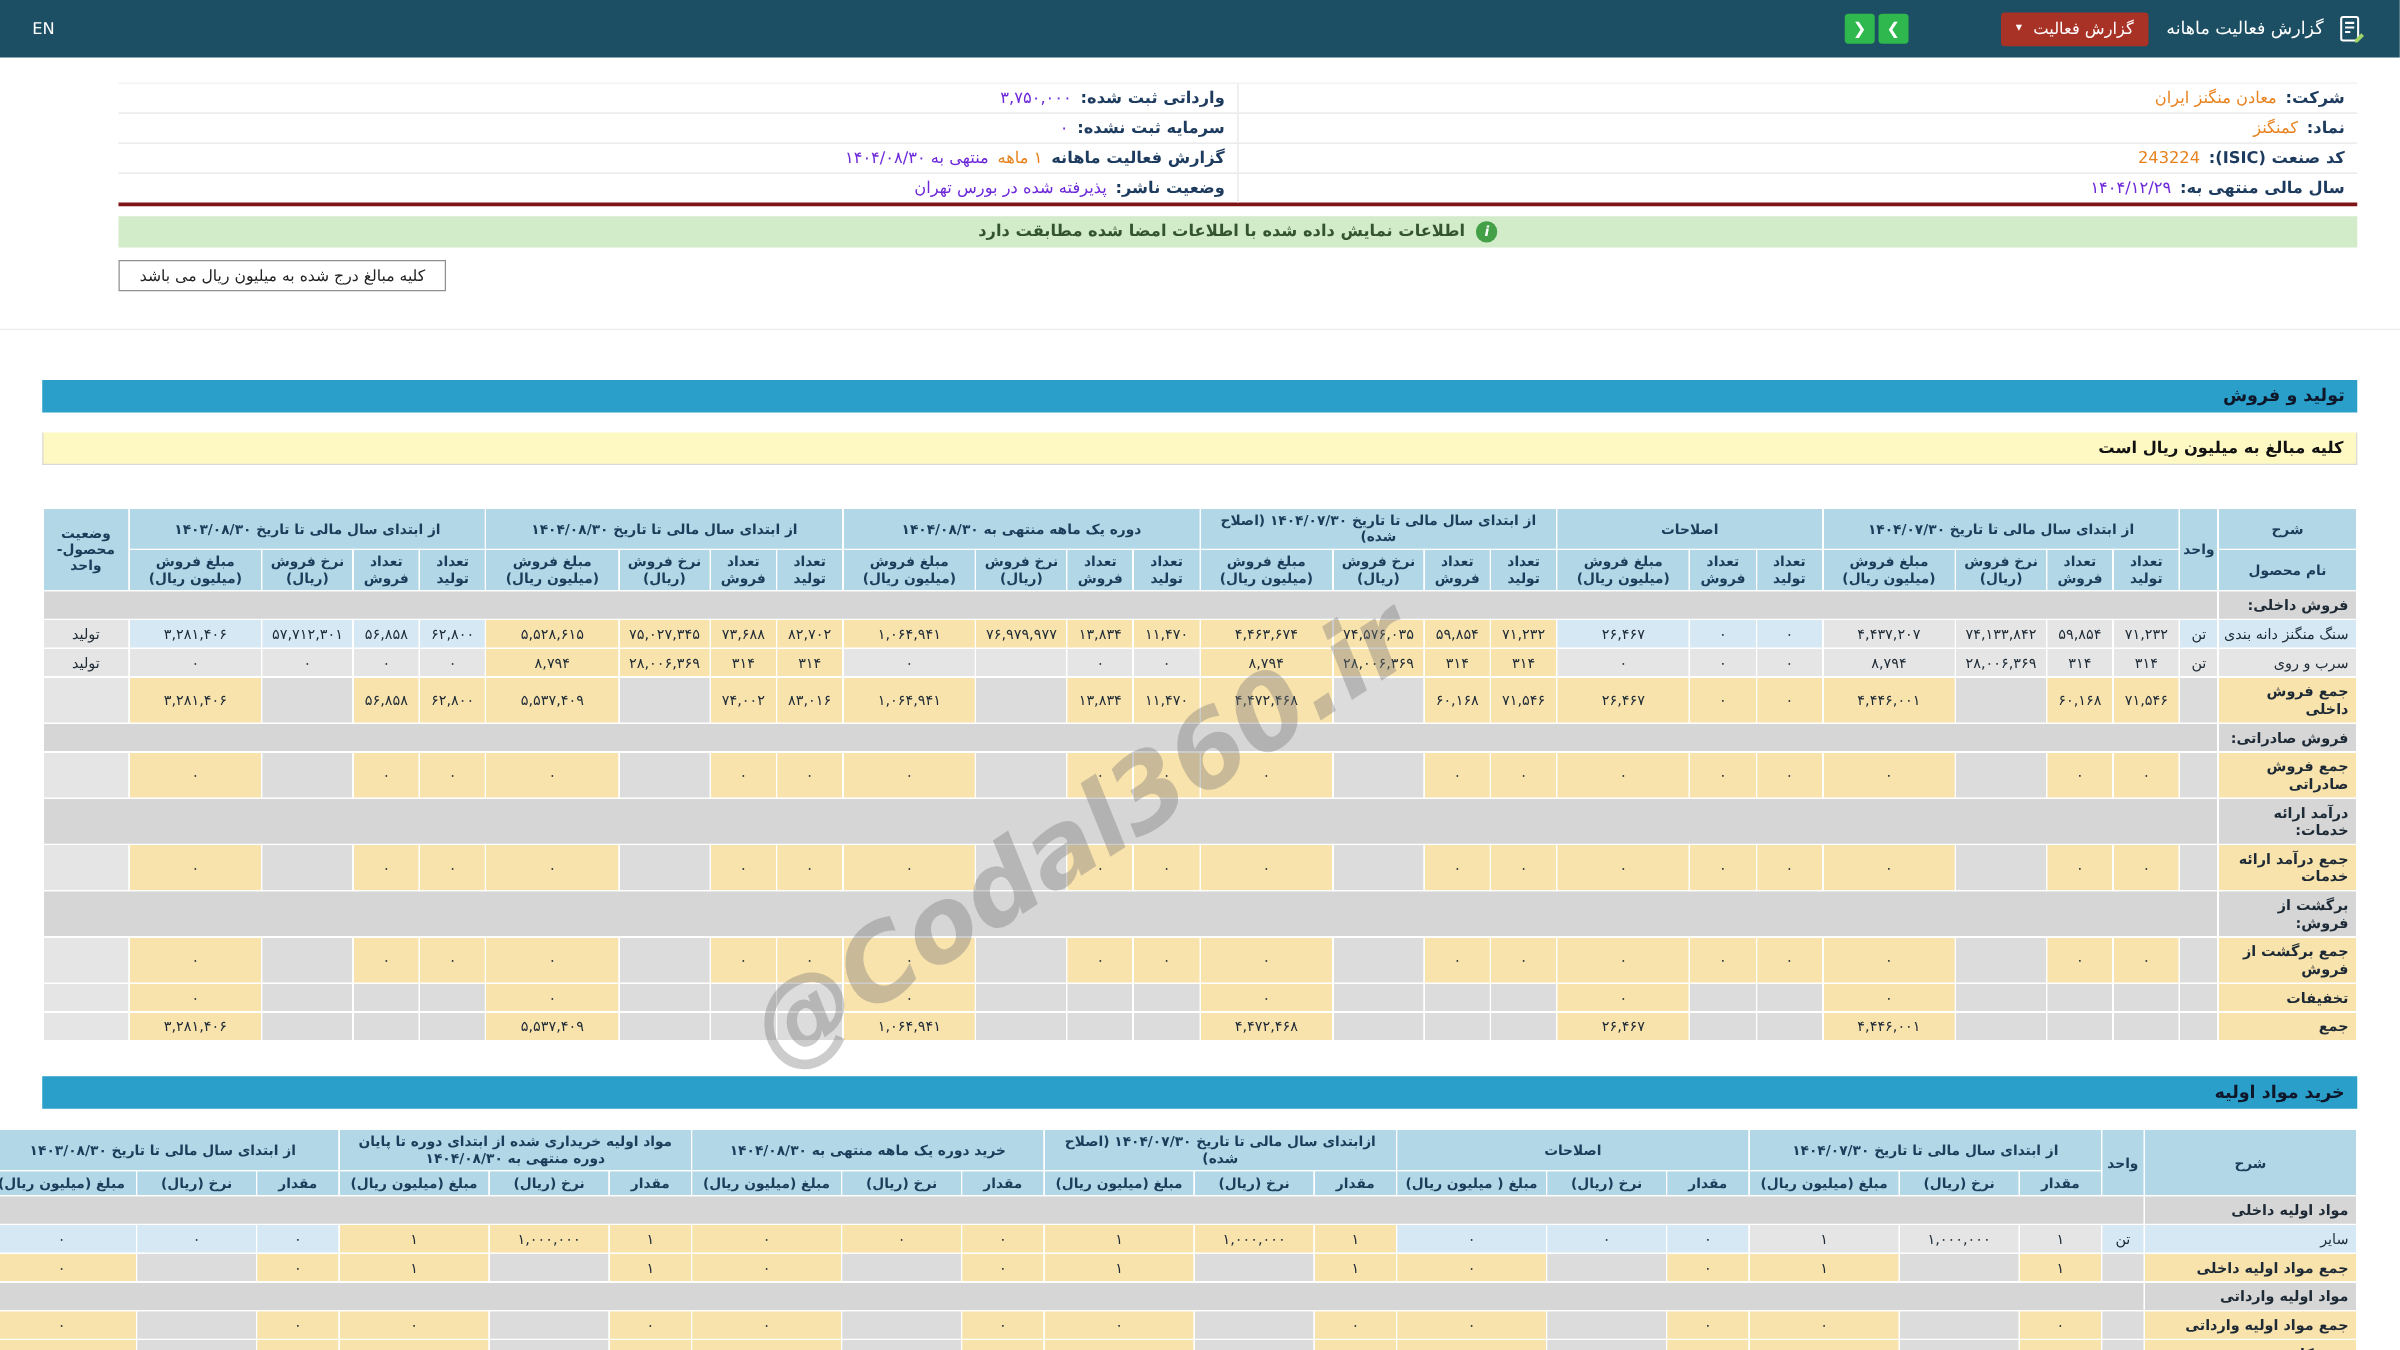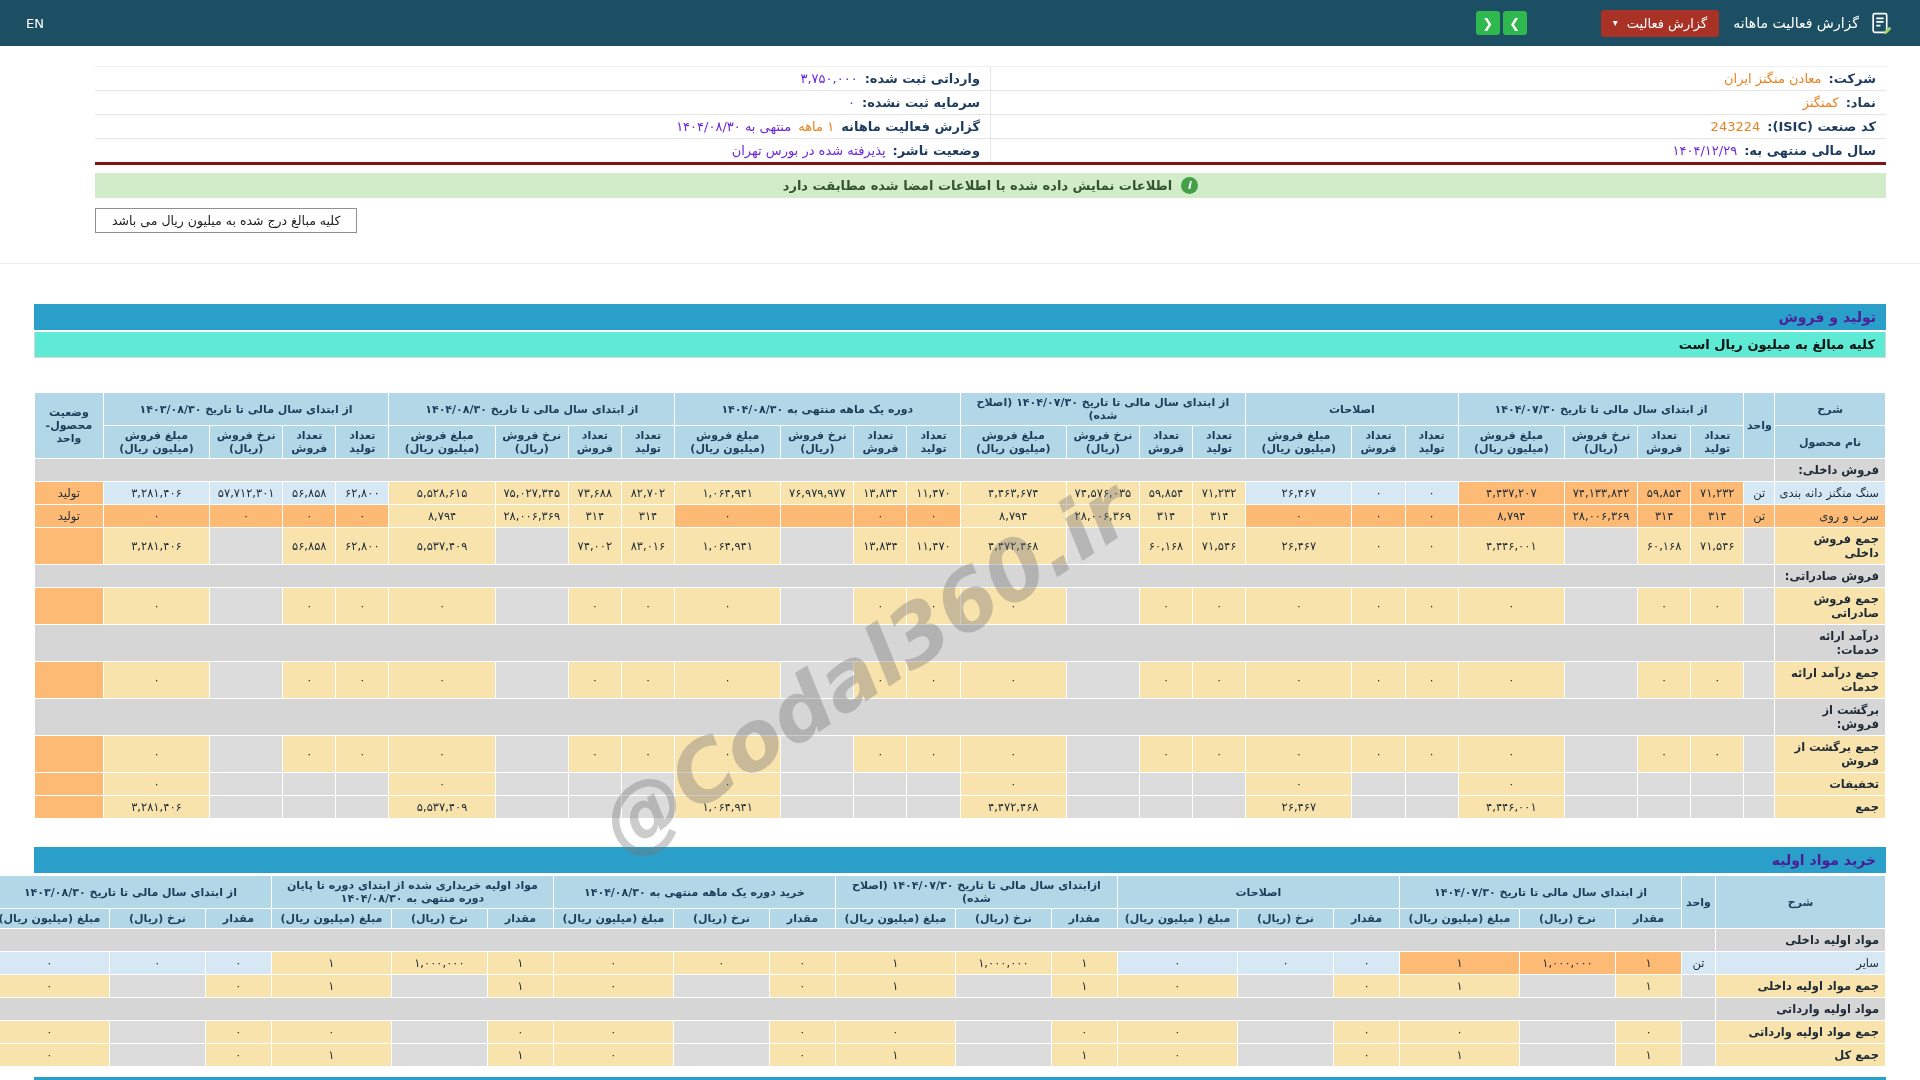--- a/index.html
+++ b/index.html
@@ -30,35 +30,35 @@
 
   
   .notice{margin:8px 34px 0 95px;background:var(--notice-bg,#d2ecca);padding:4px 8px;display:flex;justify-content:center;align-items:center;gap:9px;font-size:13px;color:#33542f;font-weight:bold}
   .info-icon{min-width:17px;height:17px;border-radius:50%;background:var(--notice-icon,#43a047);color:#fff;font-size:11px;font-weight:bold;font-style:italic;display:flex;align-items:center;justify-content:center}
   .notebox-wrap{margin:10px 34px 0 95px;display:flex;justify-content:flex-end}
   .notebox{border:1px solid #909090;background:#fff;padding:4px 16px;font-size:12.5px;color:#222;white-space:nowrap}
 
   .page-divider{margin-top:30px;border-top:1px solid #ececec}
 
   
-  .section-bar{margin:2px 34px;background:var(--title-bar-bg,#2a9fc9);color:#4c1d95;font-weight:bold;font-size:14px;padding:5px 10px}
+  .section-bar{margin:16px 34px;background:var(--title-bar-bg,#2a9fc9);color:#0f172a;font-weight:bold;font-size:14px;padding:5px 10px}
   .section-bar.first{margin-top:40px}
   .section-bar.second{margin-top:28px}
-  .units-row{margin:0 34px;border:1px solid #d9d9d9;border-top:none;background:#5eead4;padding:5px 10px;font-weight:bold;font-size:13px;color:#111}
+  .units-row{margin:0 34px;border:1px solid #d9d9d9;border-top:none;background:#fef9c3;padding:5px 10px;font-weight:bold;font-size:13px;color:#111}
   .table-wrap{margin:34px 34px 0}
   .table-wrap.t2{margin-top:0}
   table{width:100%;border-collapse:collapse;table-layout:fixed;direction:rtl}
   th{background:var(--header-blue,#b2d8e8);color:#1c3d5a;font-size:11px;font-weight:bold;border:1px solid #fff;padding:3px 2px;text-align:center;vertical-align:middle;overflow:hidden}
   td{border:1px solid #fff;font-size:11.5px;padding:4px 3px;text-align:center;vertical-align:middle;color:#1d2a35;overflow:hidden;word-wrap:break-word}
   td.name{text-align:right;padding-right:6px}
   .bold{font-weight:bold}
   .c-blue{background:var(--cell-blue,#d6e8f3)}
   .c-cream{background:var(--cell-cream,#f9e3ad)}
   .c-gray{background:var(--cell-gray,#dcdcdc)}
-  .c-white{background:#fdba74}
+  .c-white{background:#e5e5e5}
   .c-sec{background:var(--section-gray,#d6d6d6)}
 
   .bottom-bar{margin:10px 34px 0;height:14px;background:var(--title-bar-bg,#2a9fc9)}
 
   .watermark{position:absolute;left:560px;top:620px;transform:rotate(-33deg);font-size:82px;font-weight:bold;font-style:italic;color:rgba(120,120,120,.38);pointer-events:none;direction:ltr;white-space:nowrap;z-index:5}
 </style>
 </head>
 <body>
 
 <header class="topbar">

